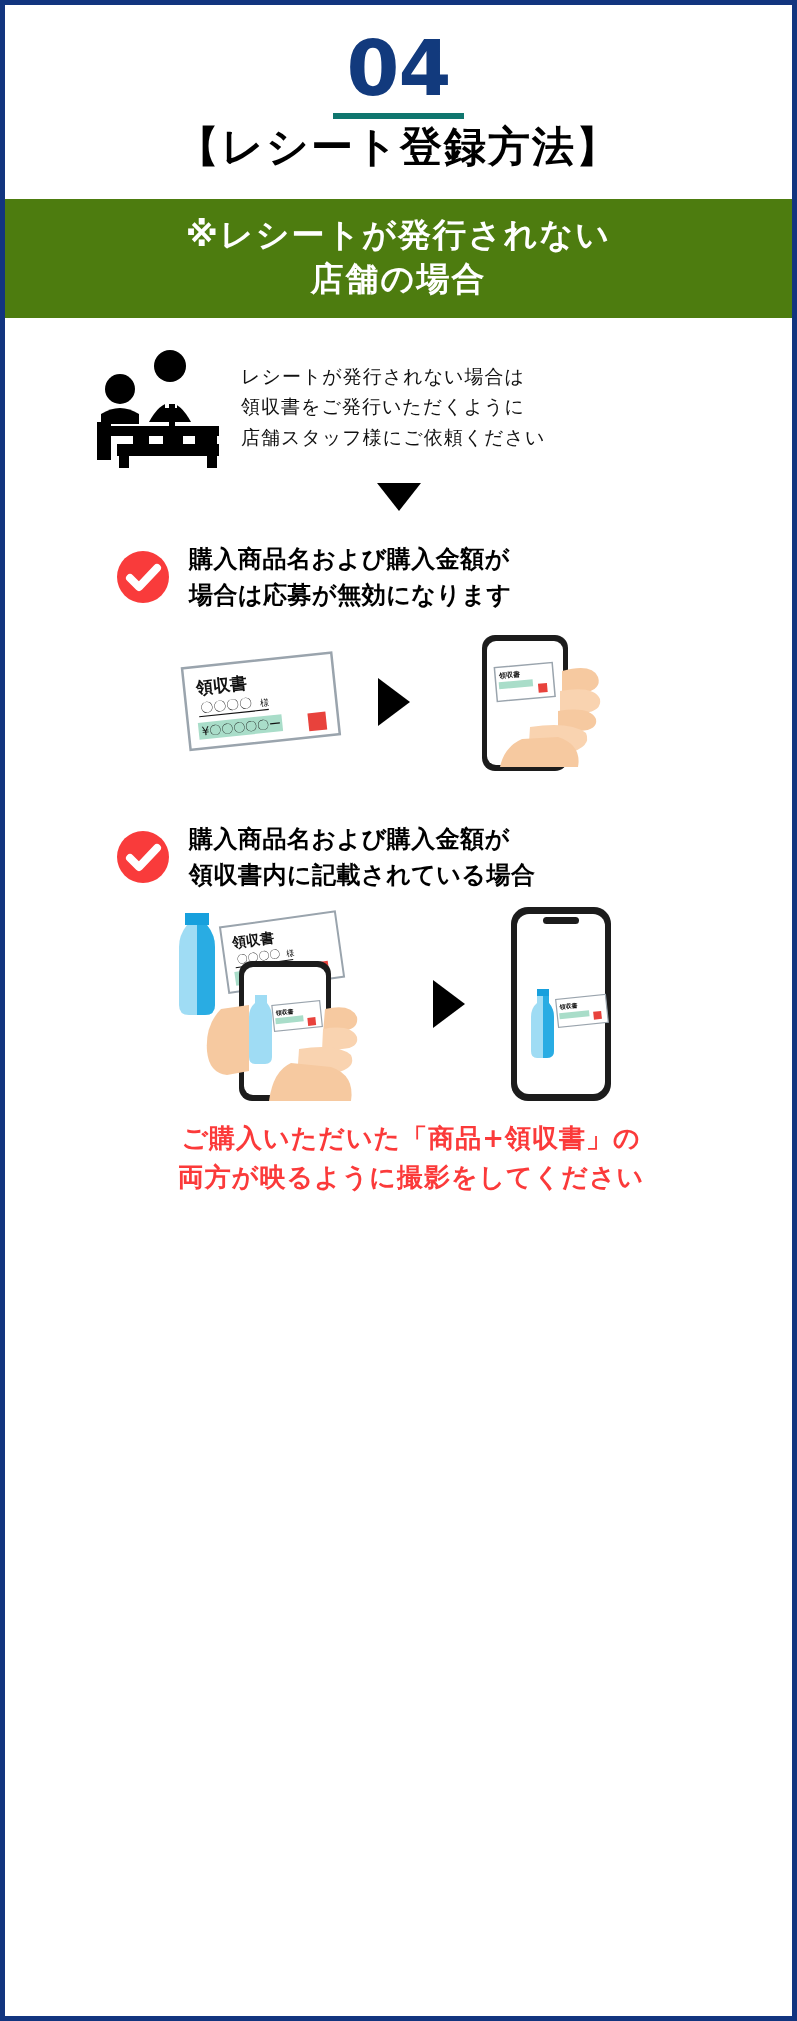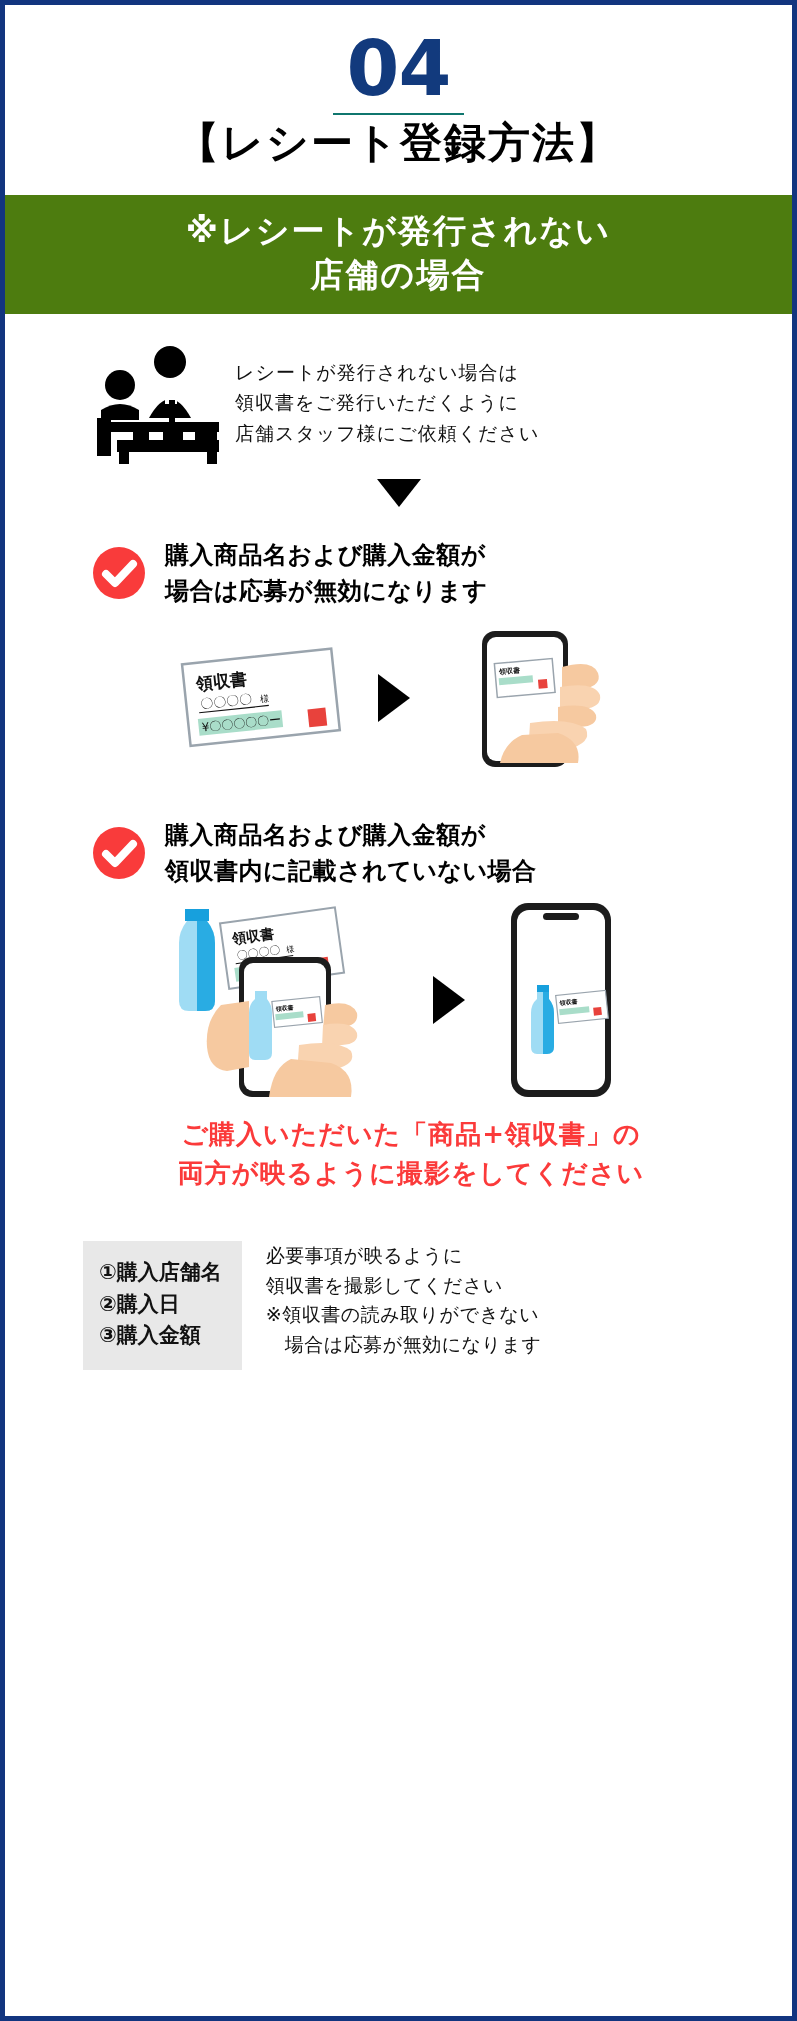--- a/index.html
+++ b/index.html
@@ -30,21 +30,21 @@
   }
   .step-num{
     display:inline-block;
     font-size:76px;
     line-height:0.95;
     font-weight:bold;
     color:#123a7d;
     letter-spacing:-1px;
     font-family:"DejaVu Sans",sans-serif;
     padding:0 14px 8px 14px;
-    border-bottom:2px solid #0f766e;
+    border-bottom:6px solid #0f766e;
   }
 
   
   .main-title{
     text-align:center;
     font-size:42px;
     font-weight:bold;
     color:#000000;
     letter-spacing:2px;
     font-family:"DejaVu Sans",sans-serif;
@@ -66,21 +66,21 @@
 
   
   .staff-row{
     display:flex;
     align-items:center;
     margin-top:26px;
     padding-left:82px;
   }
   .staff-icon{width:140px;height:125px;flex:0 0 auto;}
   .staff-text{
-    margin-left:8px;
+    margin-left:14px;
     font-size:19px;
     line-height:1.62;
     color:#111;
     letter-spacing:1px;
     font-family:"DejaVu Sans",sans-serif;
   }
 
   
   .down-arrow{
     text-align:center;
@@ -90,21 +90,21 @@
     width:0;height:0;display:inline-block;
     border-left:22px solid transparent;
     border-right:22px solid transparent;
     border-top:28px solid #000000;
   }
 
   
   .check-row{
     display:flex;
     align-items:center;
-    padding-left:86px;
+    padding-left:110px;
   }
   .check-icon{width:56px;height:56px;flex:0 0 auto;}
   .check-text{
     margin-left:18px;
     font-size:24px;
     font-weight:bold;
     line-height:1.5;
     color:#000;
     letter-spacing:0.5px;
     font-family:"DejaVu Sans",sans-serif;
@@ -252,21 +252,21 @@
     </svg>
   </div>
 
   <div class="check-row" style="margin-top:44px;">
     <svg class="check-icon" viewBox="0 0 56 56">
       <circle cx="28" cy="28" r="26" fill="#f93b3b"></circle>
       <path d="M15 29 l9 9 l18 -19" stroke="#fff" stroke-width="8" fill="none" stroke-linecap="round" stroke-linejoin="round"></path>
     </svg>
     <div class="check-text">
       <div>購入商品名および購入金額が</div>
-      <div>領収書内に記載されていない場合</div>
+      <div>領収書内に記載されている場合</div>
     </div>
   </div>
 
   <div class="illus-row" style="margin-top:6px;">
     <svg width="250" height="210" viewBox="0 0 250 210">
 
       <rect x="22" y="14" width="24" height="12" fill="#17a0dd"></rect>
       <path d="M24 26 h20 q8 10 8 22 v58 q0 10 -10 10 h-16 q-10 0 -10 -10 v-58 q0 -12 8 -22 z" fill="#9fdcf4"></path>
       <path d="M34 26 h10 q8 10 8 22 v58 q0 10 -10 10 h-8 z" fill="#29ace3"></path>
 
@@ -311,28 +311,15 @@
         <rect x="108" y="114" width="8" height="8" fill="#e8423c"></rect>
       </g>
     </svg>
   </div>
 
   <div class="red-note">
     <div>ご購入いただいた「商品+領収書」の</div>
     <div>両方が映るように撮影をしてください</div>
   </div>
 
-  <div class="bottom">
-    <div class="gray-box">
-      <div>①購入店舗名</div>
-      <div>②購入日</div>
-      <div>③購入金額</div>
-    </div>
-    <div class="bottom-note">
-      <div>必要事項が映るように</div>
-      <div>領収書を撮影してください</div>
-      <div>※領収書の読み取りができない</div>
-      <div class="indent">場合は応募が無効になります</div>
-    </div>
-  </div>
 
  </div>
 </div>
 
 </body></html>

